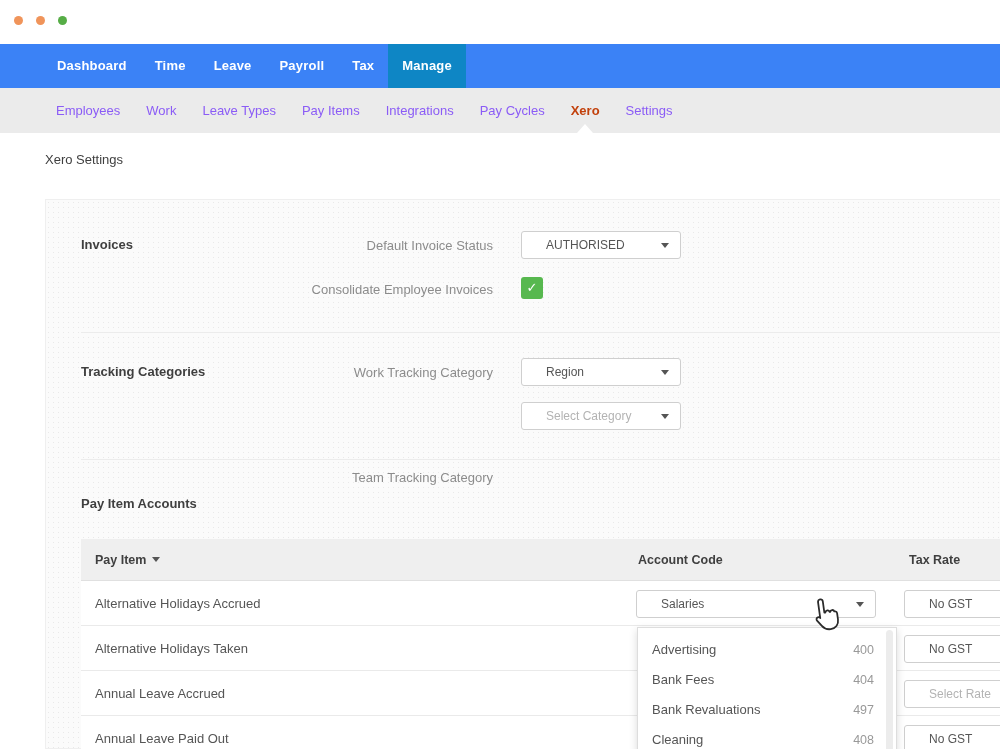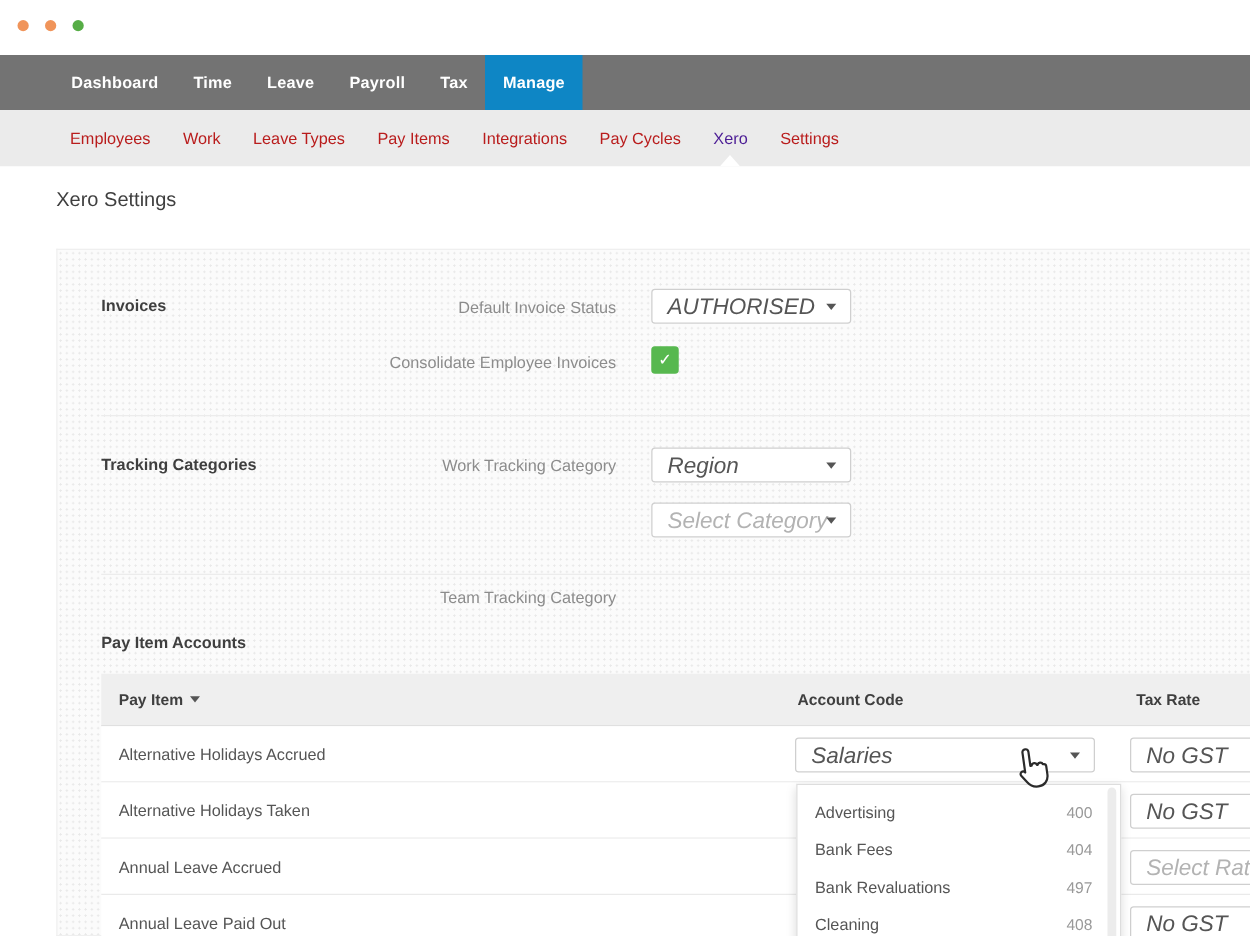--- a/index.html
+++ b/index.html
@@ -8,54 +8,54 @@
   .stage { position:relative; width:1000px; height:749px; overflow:hidden; background:#fff; }
 
   
   .topbar { position:absolute; left:0; top:0; width:1000px; height:44px; background:#fff; }
   .dot { position:absolute; top:16px; width:9px; height:9px; border-radius:50%; }
   .dot1 { left:14px; background:#f0945a; }
   .dot2 { left:36px; background:#f0945a; }
   .dot3 { left:58px; background:#56ad46; }
 
   
-  .pnav { position:absolute; left:0; top:44px; width:1000px; height:44px; background:#737373;
+  .pnav { position:absolute; left:0; top:44px; width:1000px; height:44px; background:#3b82f6;
     display:flex; padding-left:43px; }
   .pnav-item { height:44px; line-height:44px; padding:0 14px; color:#fff; font-size:13px;
     font-weight:600; cursor:pointer; letter-spacing:.2px; }
   .pnav-item.active { background:#0e86c5; }
 
   
   .snav { position:absolute; left:0; top:88px; width:1000px; height:45px; background:#ebebeb;
     display:flex; padding-left:43px; }
-  .snav-item { position:relative; height:45px; line-height:45px; padding:0 13px; color:#b91c1c;
+  .snav-item { position:relative; height:45px; line-height:45px; padding:0 13px; color:#8b5cf6;
     font-size:13px; cursor:pointer; }
-  .snav-item.active { color:#4c1d95; font-weight:400;text-align:right; }
+  .snav-item.active { color:#c2410c; font-weight:700;text-align:right; }
   .snav-caret { position:absolute; left:50%; bottom:0; margin-left:-8px; width:0; height:0;
     border-left:8px solid transparent; border-right:8px solid transparent;
     border-bottom:9px solid #fff; }
 
   
-  .page-title { position:absolute; left:45px; top:152px; font-size:16px; color:#3f3f3f; }
+  .page-title { position:absolute; left:45px; top:152px; font-size:13px; color:#3f3f3f; }
 
   .panel { position:absolute; left:45px; top:199px; width:955px; height:550px;
     background-color:#fbfbfb;
     background-image:radial-gradient(circle, #e9e9e9 0.8px, transparent 0.9px);
     background-size:5px 5px;
     border:1px solid #efefef; border-right:none; }
 
   .section-title { position:absolute; left:35px; font-size:13px; font-weight:700; color:#3f3f3f; }
   .field-label { position:absolute; left:0; width:447px; text-align:right; font-size:13px;
     color:#8c8c8c; }
   .divider { position:absolute; left:35px; right:0; height:1px; background:#ececec; }
 
   
   .select { position:absolute; height:28px; background:#fff; border:1px solid #cfcfcf;
-    border-radius:3px; font-size:18px; color:#555; line-height:26px; padding:0 26px 0 12px;
-    cursor:pointer; white-space:nowrap; overflow:hidden;font-style:italic; }
+    border-radius:3px; font-size:12px; color:#555; line-height:26px; padding:0 26px 0 24px;
+    cursor:pointer; white-space:nowrap; overflow:hidden; }
   .select .caret { position:absolute; right:11px; top:11px; width:0; height:0;
     border-left:4px solid transparent; border-right:4px solid transparent;
     border-top:5px solid #555; }
   .select.placeholder { color:#b3b3b3; }
 
   
   .checkbox { position:absolute; width:22px; height:22px; background:#57b84f; border-radius:3px;
     color:#fff; font-size:13px; line-height:22px; text-align:center; cursor:pointer; }
 
   
@@ -146,21 +146,21 @@
       <span class="caret"></span>
     </div>
     <div class="field-label" style="top:226px;margin-top:44px;">Team Tracking Category</div>
     <div class="select placeholder" style="left:475px; top:202px; width:160px;">
       <span>Select Category</span>
       <span class="caret"></span>
     </div>
 
     <div class="divider" style="top:259px;"></div>
 
-    <div class="section-title" style="top:306px;">Pay Item Accounts</div>
+    <div class="section-title" style="top:296px;">Pay Item Accounts</div>
 
     <div class="table">
       <div class="thead">
         <div class="th th-payitem">
           <span>Pay Item</span><span class="sort-caret"></span>
         </div>
         <div class="th th-account">Account Code</div>
         <div class="th th-tax">Tax Rate</div>
       </div>
 

